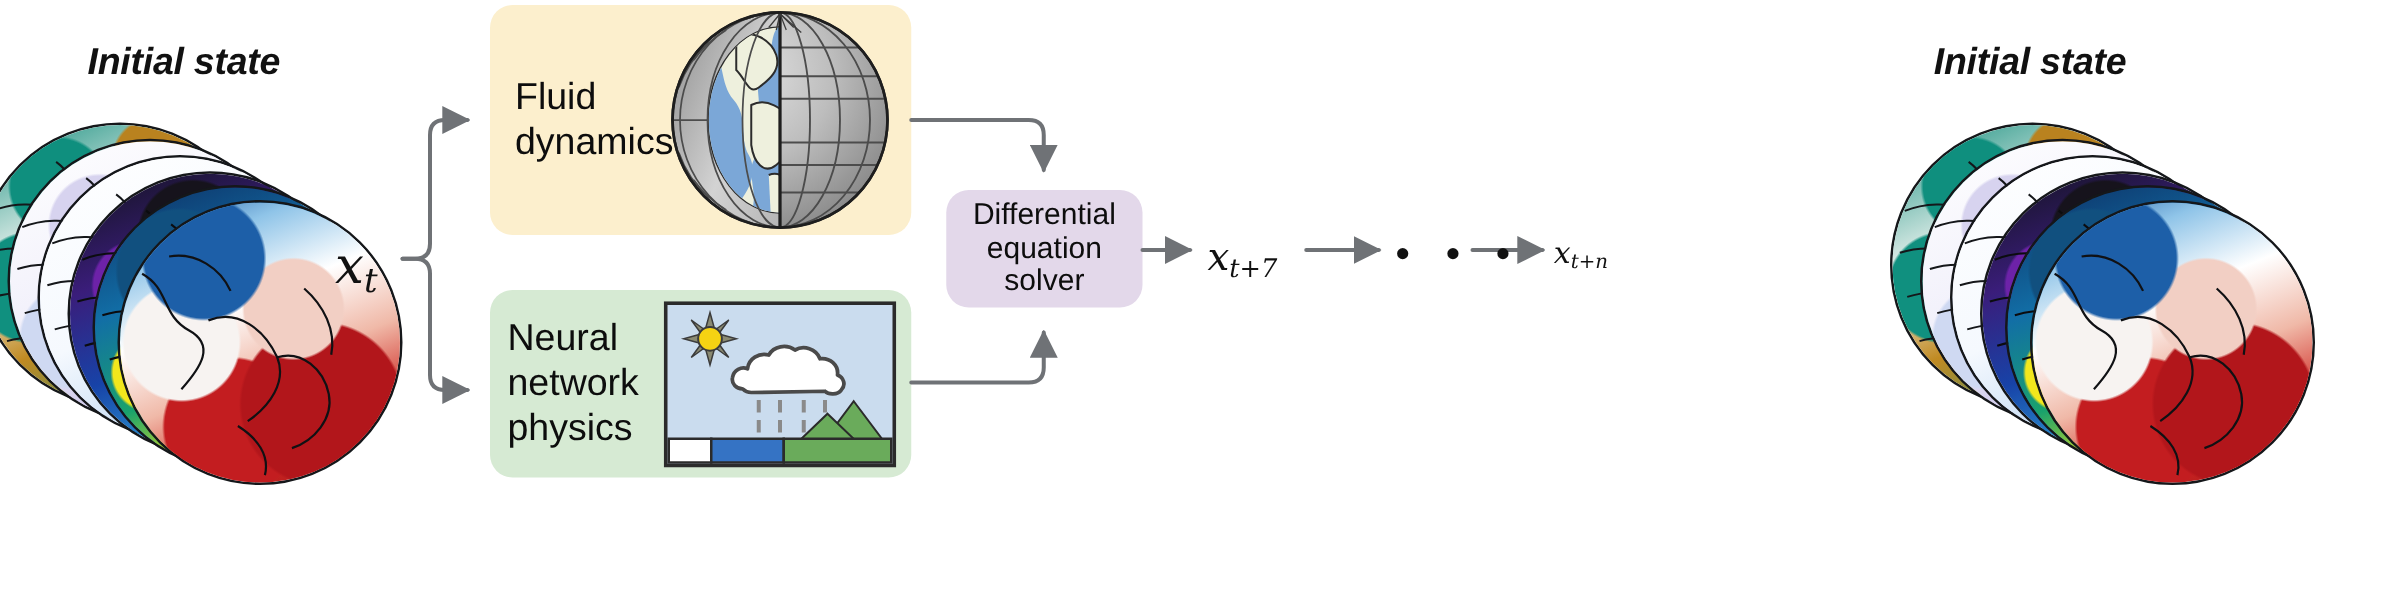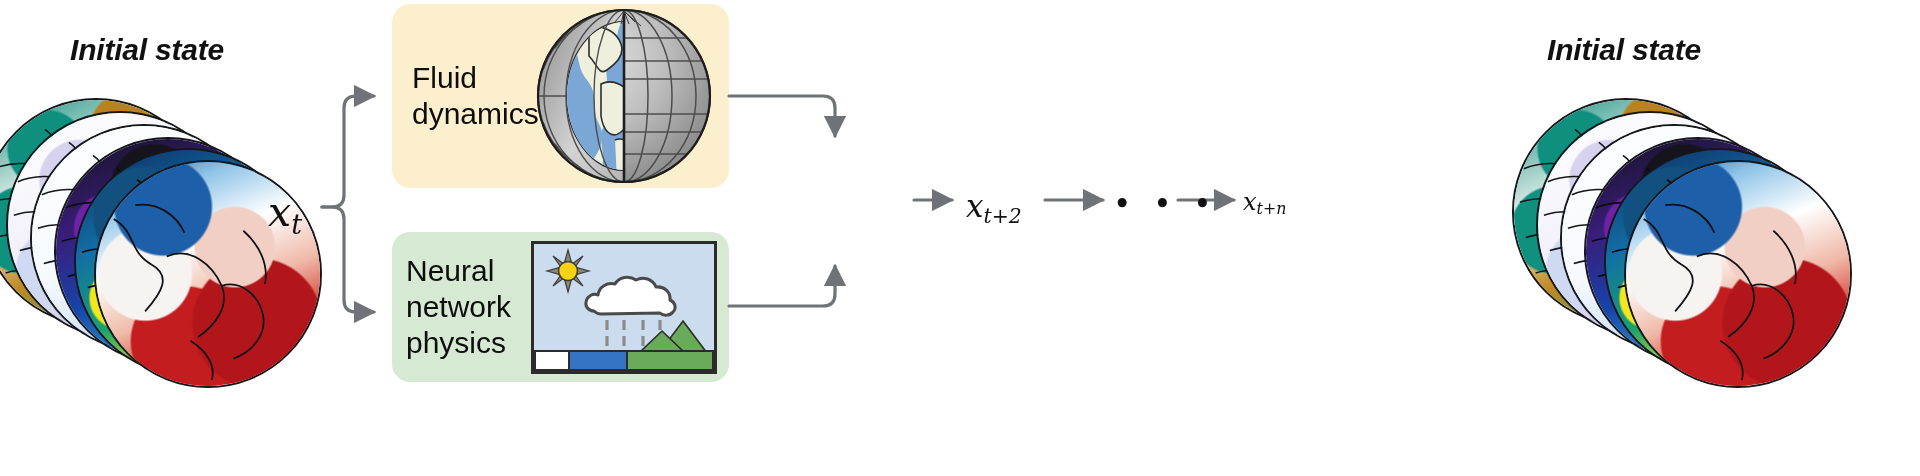--- a/index.html
+++ b/index.html
@@ -434,20 +434,25 @@
       </g>
 
       <g>
         <rect x="4" y="110" width="34" height="19" fill="#ffffff" stroke="#2b2b2b" stroke-width="2"></rect>
         <rect x="38" y="110" width="58" height="19" fill="#3573c4" stroke="#2b2b2b" stroke-width="2"></rect>
         <rect x="96" y="110" width="86" height="19" fill="#6aab5b" stroke="#2b2b2b" stroke-width="2"></rect>
       </g>
     </svg>
   </div>
 
+  <div id="box-solver" class="pbox">
+    <div class="pbox-label">Differential
+equation
+solver</div>
+  </div>
 
   <svg id="wires" viewBox="0 0 1920 476">
     <defs>
       <marker id="ahead" viewBox="0 0 10 10" refX="9" refY="5" markerWidth="7" markerHeight="7" orient="auto-start-reverse">
         <path d="M 0 0 L 10 5 L 0 10 z" fill="#6f7276"></path>
       </marker>
     </defs>
     <g fill="none" stroke="#6f7276" stroke-width="3.2" stroke-linecap="round">
 
       <path d="M322 207 L332 207 Q344 207 344 195 L344 108 Q344 96 356 96 L374 96" marker-end="url(#ahead)"></path>
@@ -464,21 +469,21 @@
 
       <path d="M1178 200 L1234 200" marker-end="url(#ahead)"></path>
     </g>
   </svg>
 
   <div id="math-xt" class="math">
     <span>x</span><sub>t</sub>
   </div>
 
   <div id="math-xt1" class="math">
-    <span>x</span><sub>t+2</sub>
+    <span>x</span><sub>t+7</sub>
   </div>
 
   <div id="math-dots">•  •  •</div>
 
   <div id="math-xtn" class="math">
     <span>x</span><sub>t+n</sub>
   </div>
 
   <div id="label-evolved" class="state-label">Initial state</div>
 

